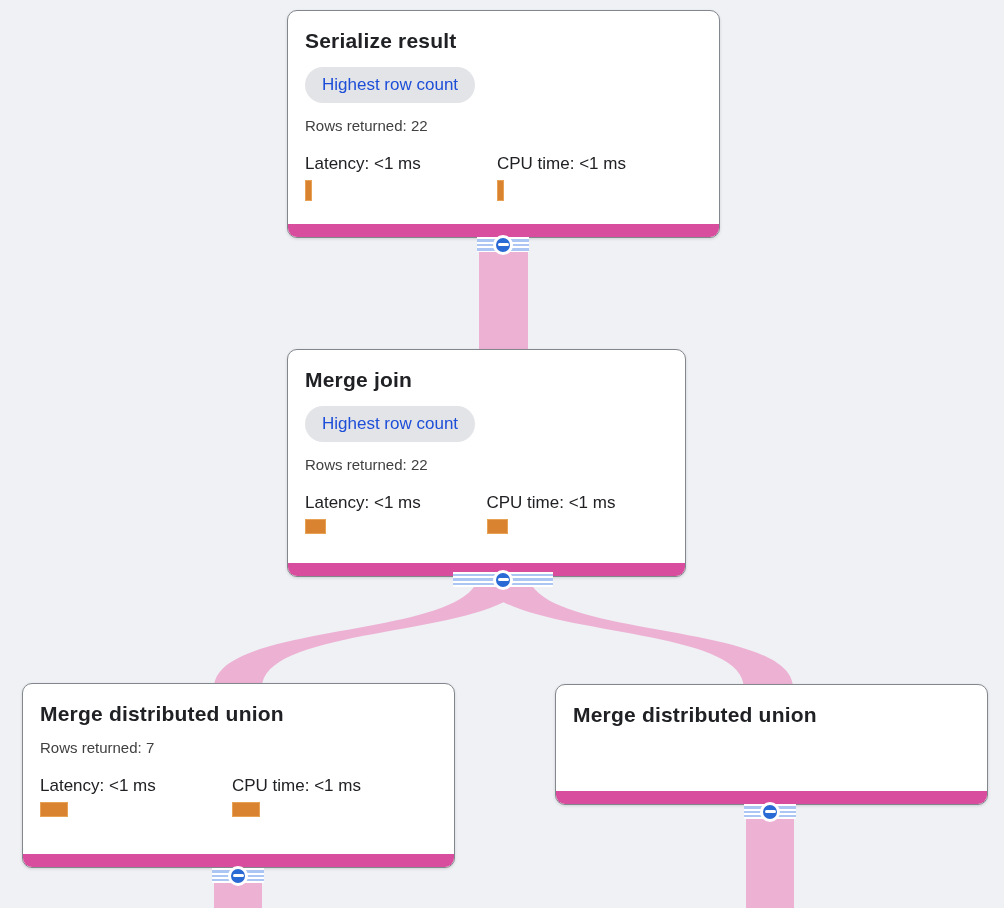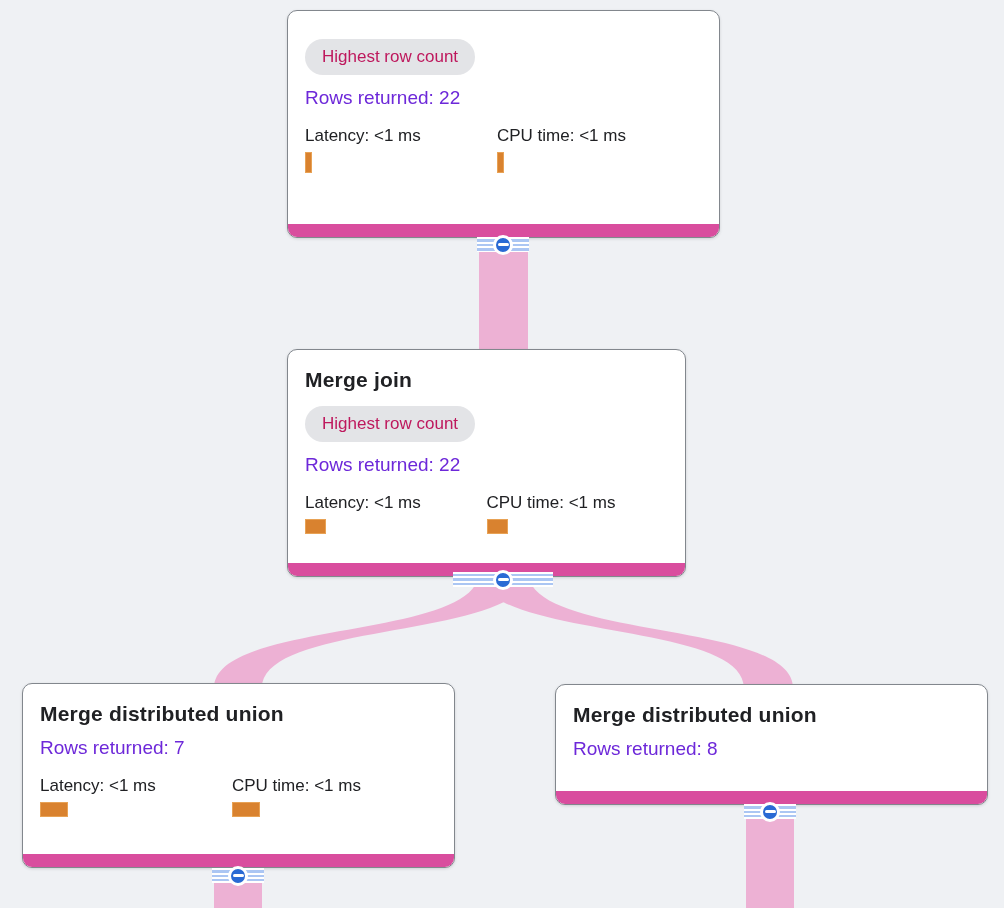--- a/index.html
+++ b/index.html
@@ -23,25 +23,25 @@
   .card-b{left:287px;top:349px;width:399px;height:228px;}
   .card-c{left:22px;top:683px;width:433px;height:185px;}
   .card-d{left:555px;top:684px;width:433px;height:121px;}
 
   .card-title{
     font-size:21px;font-weight:600;color:#202124;letter-spacing:.2px;
     line-height:28px;
   }
   .badge{
     display:inline-block;margin-top:12px;
-    background:#e3e4e7;color:#be185d;
+    background:#e3e4e7;color:#1d4ed8;
     font-size:17px;line-height:24px;
     padding:6px 17px;border-radius:19px;
   }
-  .rows-line{margin-top:11px;font-size:19px;color:#6d28d9;line-height:24px;}
+  .rows-line{margin-top:11px;font-size:15px;color:#404040;line-height:24px;}
   .card-c .rows-line,.card-d .rows-line{margin-top:8px;}
   .metrics{display:flex;margin-top:15px;}
   .metric{width:192px;}
   .metric-label{font-size:17px;color:#202124;line-height:22px;}
   .metric-bar{
     margin-top:5px;background:#d9822f;border:1px solid #e8a255;
     box-sizing:border-box;
   }
   .bottom-bar{
     position:absolute;left:0;right:0;bottom:0;height:13px;
@@ -78,20 +78,21 @@
 
   <svg class="links" width="1004" height="908" viewBox="0 0 1004 908">
     <rect x="479" y="240" width="49" height="112" fill="#edb1d4"></rect>
     <path d="M 479 572 C 479 640 214 620 214 688 L 262 688 C 262 620 528 640 528 572 Z" fill="#edb1d4"></path>
     <path d="M 528 572 C 528 640 793 620 793 688 L 744 688 C 744 620 479 640 479 572 Z" fill="#edb1d4"></path>
     <rect x="214" y="874" width="48" height="34" fill="#edb1d4"></rect>
     <rect x="746" y="810" width="48" height="98" fill="#edb1d4"></rect>
   </svg>
 
   <div class="card card-a">
+    <div class="card-title">Serialize result</div>
     <div class="badge">Highest row count</div>
     <div class="rows-line">Rows returned: 22</div>
     <div class="metrics">
       <div class="metric">
         <div class="metric-label">Latency: &lt;1 ms</div>
         <div class="metric-bar" style="width:7px;height:21px"></div>
       </div>
       <div class="metric">
         <div class="metric-label">CPU time: &lt;1 ms</div>
         <div class="metric-bar" style="width:7px;height:21px"></div>
@@ -128,21 +129,20 @@
       <div class="metric">
         <div class="metric-label">CPU time: &lt;1 ms</div>
         <div class="metric-bar" style="width:28px;height:15px"></div>
       </div>
     </div>
     <div class="bottom-bar"></div>
   </div>
 
   <div class="card card-d">
     <div class="card-title">Merge distributed union</div>
-    <div class="rows-line">Rows returned: 8</div>
     <div class="bottom-bar"></div>
   </div>
 
   <div class="conn conn-a">
     <div class="stripes"></div>
     <button class="collapse-btn">
       <span class="minus"></span>
     </button>
   </div>
   <div class="conn conn-b">

